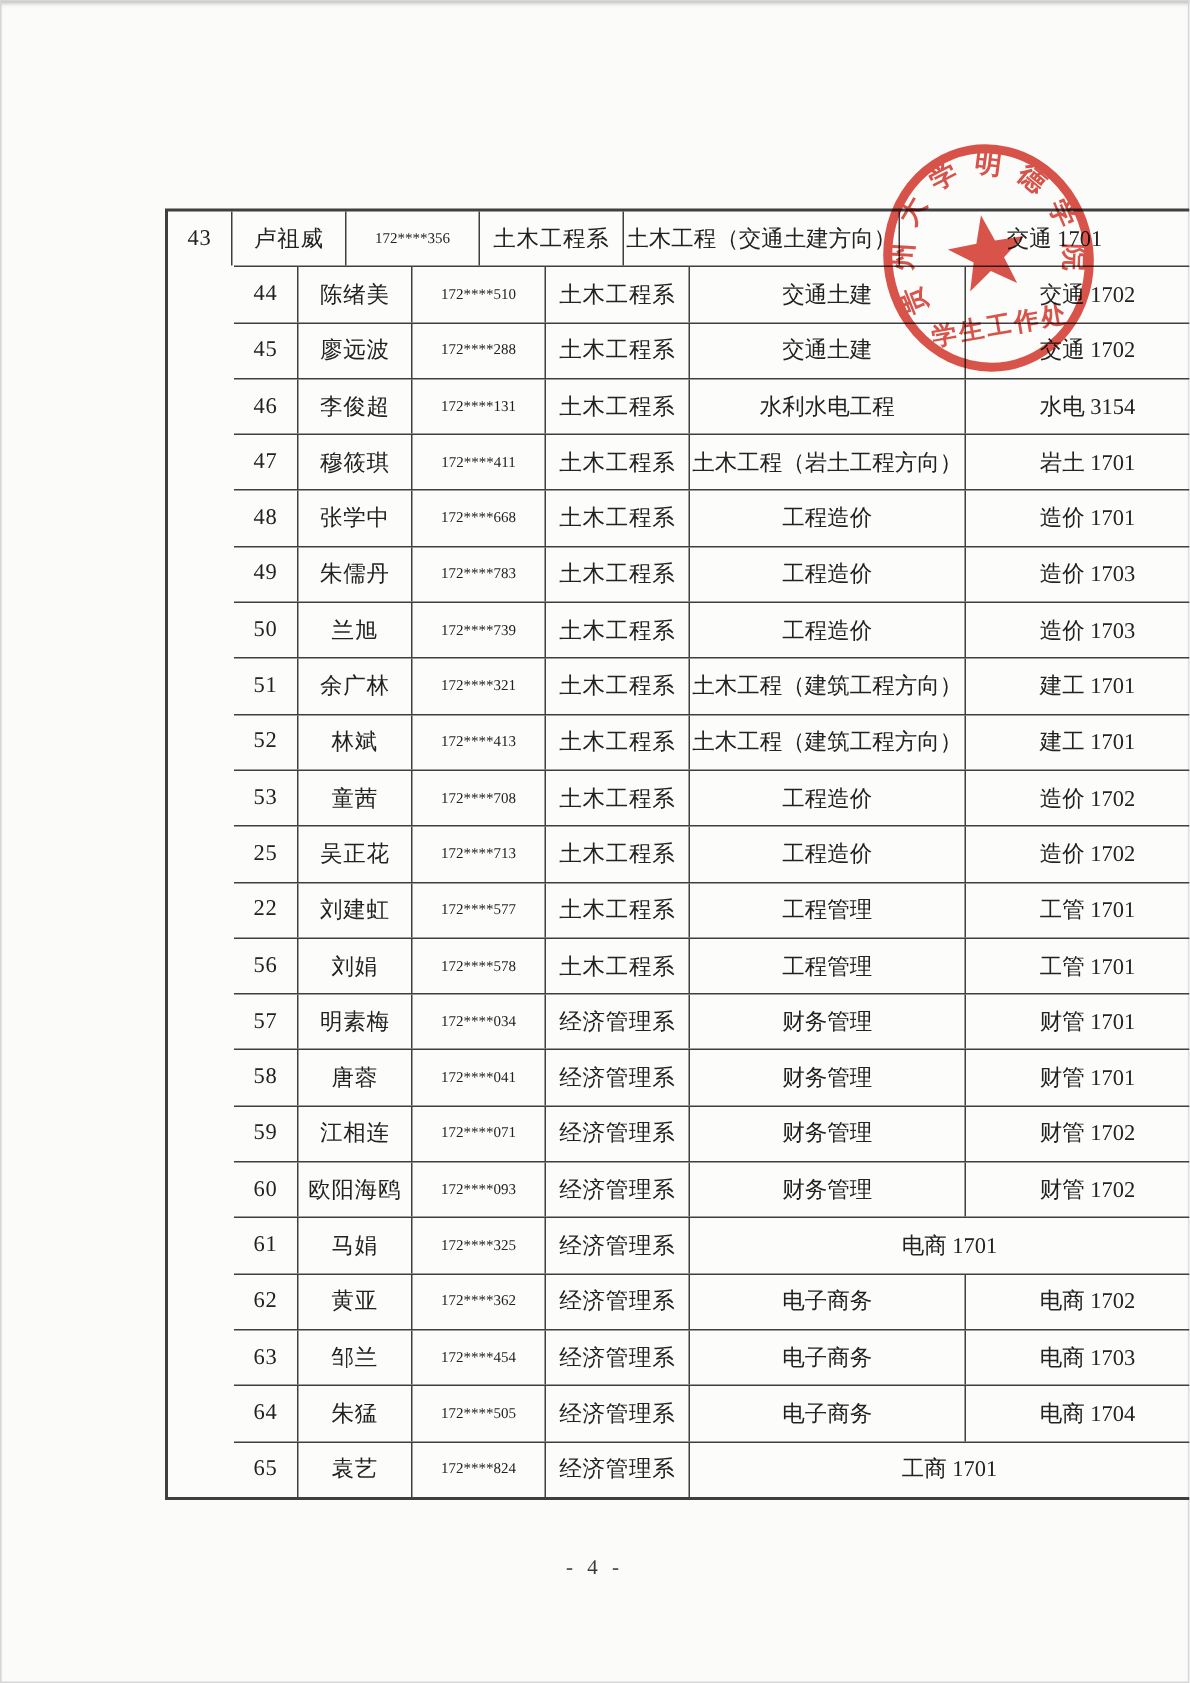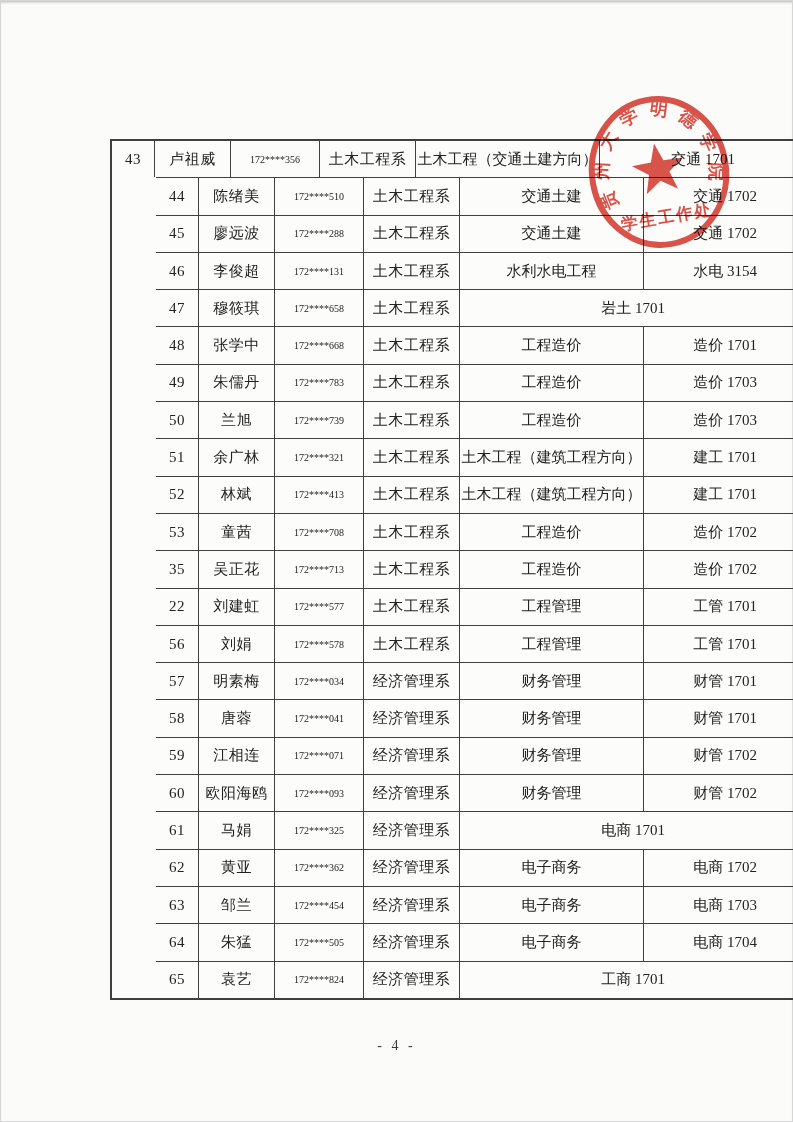--- a/index.html
+++ b/index.html
@@ -94,22 +94,23 @@
       <div class="td c1">李俊超</div>
       <div class="td c2">172****131</div>
       <div class="td c3">土木工程系</div>
       <div class="td c4">水利水电工程</div>
       <div class="td c5">水电 3154</div>
     </div>
 
     <div class="tr">
       <div class="td c0">47</div>
       <div class="td c1">穆筱琪</div>
-      <div class="td c2">172****658</div>
-      <div class="td c3">土木工程系</div>
+      <div class="td c2">172****411</div>
+      <div class="td c3">土木工程系</div>
+      <div class="td c4">土木工程（岩土工程方向）</div>
       <div class="td c5">岩土 1701</div>
     </div>
 
     <div class="tr">
       <div class="td c0">48</div>
       <div class="td c1">张学中</div>
       <div class="td c2">172****668</div>
       <div class="td c3">土木工程系</div>
       <div class="td c4">工程造价</div>
       <div class="td c5">造价 1701</div>
@@ -154,21 +155,21 @@
     <div class="tr">
       <div class="td c0">53</div>
       <div class="td c1">童茜</div>
       <div class="td c2">172****708</div>
       <div class="td c3">土木工程系</div>
       <div class="td c4">工程造价</div>
       <div class="td c5">造价 1702</div>
     </div>
 
     <div class="tr">
-      <div class="td c0">35</div>
+      <div class="td c0">25</div>
       <div class="td c1">吴正花</div>
       <div class="td c2">172****713</div>
       <div class="td c3">土木工程系</div>
       <div class="td c4">工程造价</div>
       <div class="td c5">造价 1702</div>
     </div>
 
     <div class="tr">
       <div class="td c0">22</div>
       <div class="td c1">刘建虹</div>

